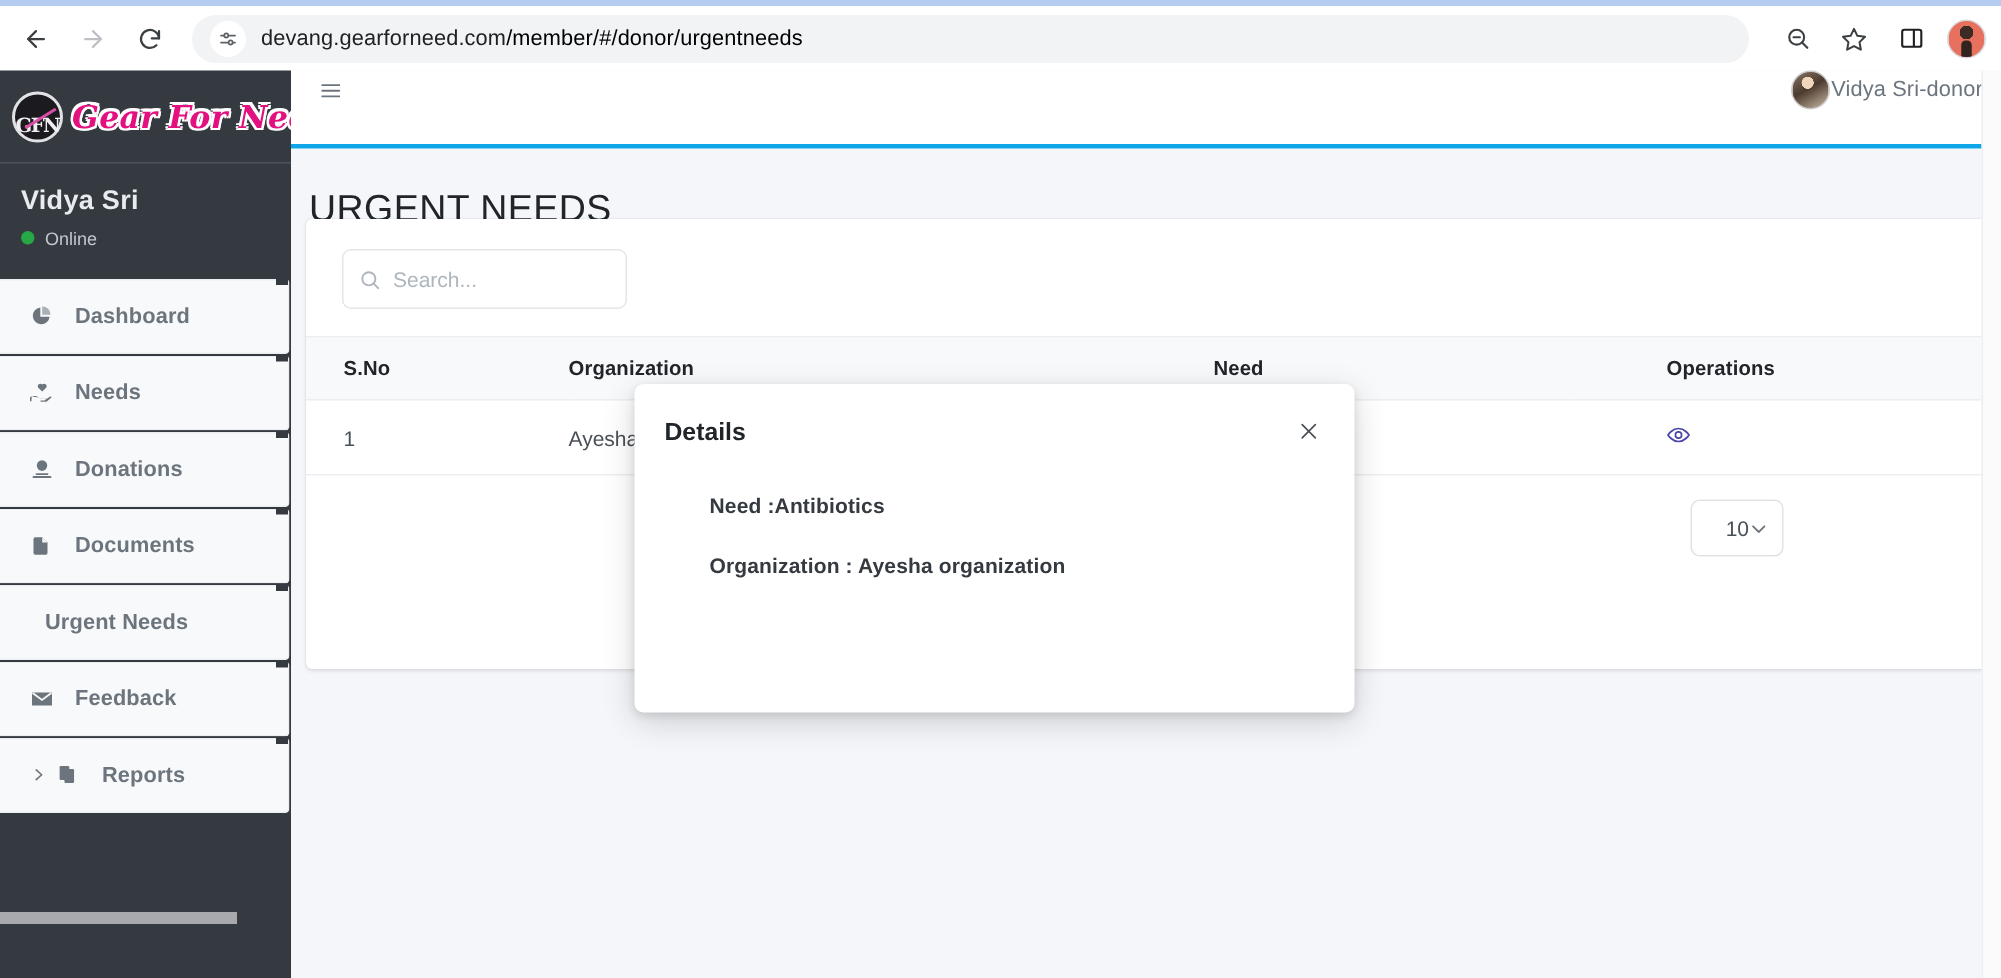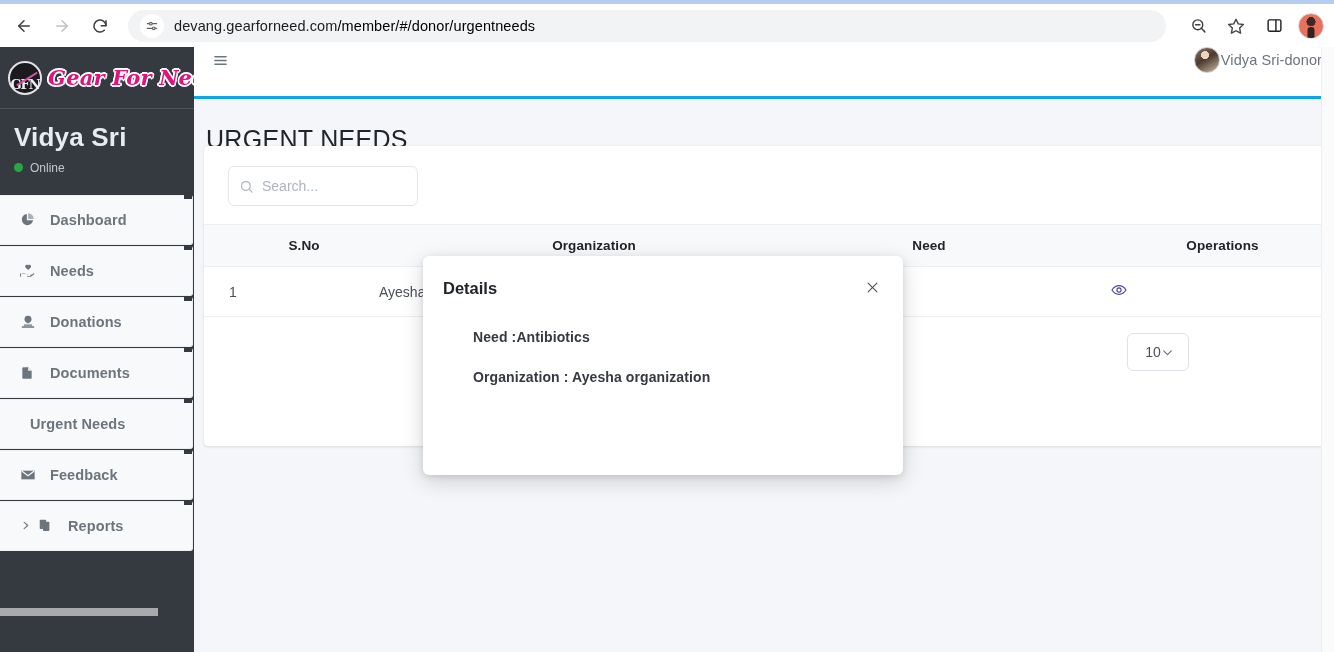--- a/index.html
+++ b/index.html
@@ -94,21 +94,21 @@
     color: #e2117f;
     text-shadow:
       -1.4px -1.4px 0 #fff,  1.4px -1.4px 0 #fff,
       -1.4px  1.4px 0 #fff,  1.4px  1.4px 0 #fff,
        0 -1.6px 0 #fff, 0 1.6px 0 #fff,
       -1.6px 0 0 #fff, 1.6px 0 0 #fff;
     white-space: nowrap; letter-spacing: 0.2px;
   }
   #user-panel { padding: 14px 0 16px 14px; }
   #user-name {
-    font-size: 26px; font-weight: 700; color: #e9ecef; line-height: 1.15;
+    font-size: 18px; font-weight: 700; color: #e9ecef; line-height: 1.15;
     letter-spacing: 0.2px;
   }
   #user-status { display: flex; align-items: center; margin-top: 8px; }
   #status-dot {
     width: 9px; height: 9px; border-radius: 50%; background: #28a745;
     margin-right: 7px; flex: 0 0 auto;
   }
   #status-label { font-size: 12px; color: #c2c7d0; }
 
   #nav-menu { padding-top: 4px; }
@@ -185,40 +185,40 @@
   }
   #search-icon { color: #adb5bd; margin-right: 8px; display: flex; }
   #search-input {
     border: none; outline: none; font-size: 14px; color: #15803d;
     font-family: "Liberation Sans", sans-serif; width: 130px; background: transparent;
   }
   #search-input::placeholder { color: #adb5bd; }
 
   table { width: 100%; border-collapse: collapse; }
   thead th {
-    background: #f8f9fa; text-align: center; font-size: 13.5px; font-weight: 700;
+    background: #f8f9fa; text-align: left; font-size: 13.5px; font-weight: 700;
     color: #212529; padding: 13px 0 13px 0; letter-spacing: 0.1px;
     border-top: 1px solid #eceff1; border-bottom: 1px solid #eceff1;
   }
   tbody td {
     font-size: 14px; color: #495057; padding: 15px 0;
     border-bottom: 1px solid #eceff1;
   }
   .col-sno   { width: 175px; padding-left: 25px !important; }
   .col-org   { width: 430px; }
   .col-need  { width: 240px; }
   .col-ops   { width: 285px; padding-left: 62px !important; }
   #eye-icon-btn { color: #4a45a8; cursor: pointer; display: inline-flex; }
 
   #table-footer { padding: 16px 0 0 0; display: flex; }
   #page-size-select {
     margin-left: 923px;
     width: 62px; height: 38px; border: 1px solid #dfe3e8; border-radius: 6px;
     background: #fff; display: flex; align-items: center;
-    justify-content: center; padding: 0 9px 0 12px; cursor: pointer;
+    justify-content: flex-end; padding: 0 9px 0 12px; cursor: pointer;
   }
   #page-size-value { font-size: 14px; color: #495057; }
   #page-size-caret { color: #6c757d; display: flex; }
 
   
   #modal {
     position: absolute; top: 209px; left: 229px; width: 480px; height: 219px;
     background: #ffffff; border-radius: 6px;
     box-shadow: 0 6px 22px rgba(0,0,0,.16), 0 2px 6px rgba(0,0,0,.10);
     z-index: 50;

